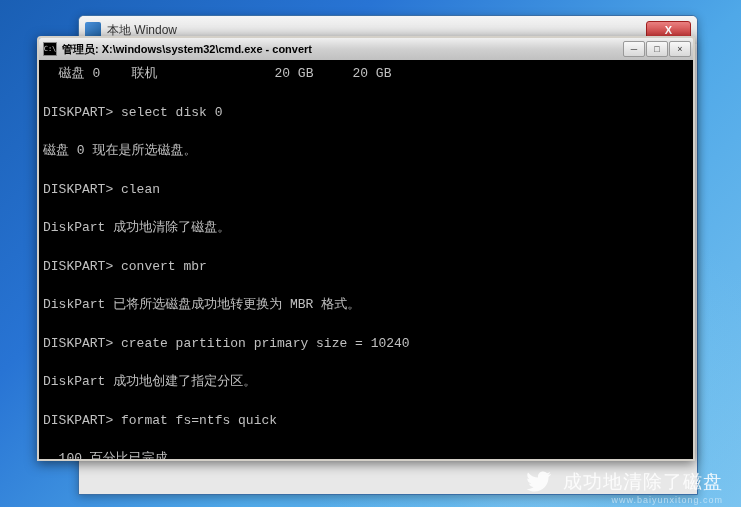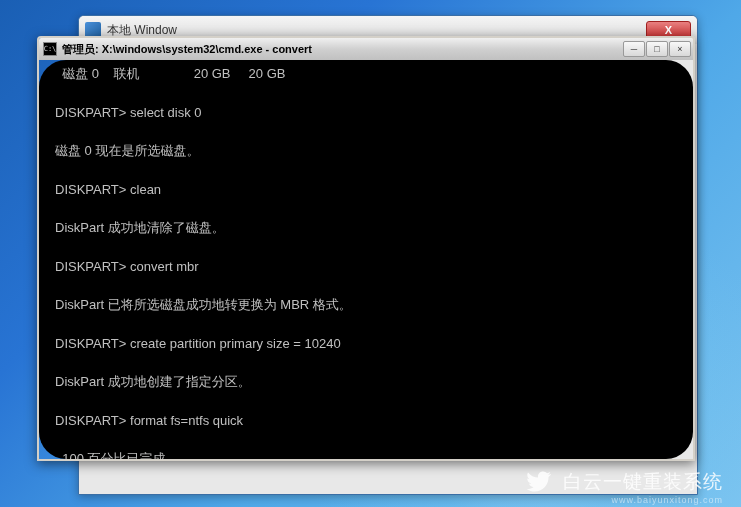--- a/index.html
+++ b/index.html
@@ -121,28 +121,27 @@
       border-radius: 2px;
       display: flex;
       align-items: center;
       justify-content: center;
       font-size: 9px;
       color: #333;
     }
     .cmd-body {
       background: #000;
       height: calc(100% - 22px);
-      padding: 4px 16px;
-      font-family: Liberation Sans, sans-serif;
+      padding: 4px 4px;
+      font-family: Liberation Mono, monospace;
       font-size: 13px;
       line-height: 1.5;
       color: #c0c0c0;
       overflow: hidden;
       white-space: pre;
-      border-radius: 27px;
     }
     .cmd-line {
       display: block;
       min-height: 19px;
     }
     .watermark {
       position: absolute;
       bottom: 12px;
       right: 18px;
       display: flex;
@@ -198,15 +197,15 @@
   </div>
   <div class="cmd-body"><span id="terminal-lines"><span class="cmd-line">  磁盘 0    联机               20 GB     20 GB</span><span class="cmd-line"></span><span class="cmd-line">DISKPART&gt; select disk 0</span><span class="cmd-line"></span><span class="cmd-line">磁盘 0 现在是所选磁盘。</span><span class="cmd-line"></span><span class="cmd-line">DISKPART&gt; clean</span><span class="cmd-line"></span><span class="cmd-line">DiskPart 成功地清除了磁盘。</span><span class="cmd-line"></span><span class="cmd-line">DISKPART&gt; convert mbr</span><span class="cmd-line"></span><span class="cmd-line">DiskPart 已将所选磁盘成功地转更换为 MBR 格式。</span><span class="cmd-line"></span><span class="cmd-line">DISKPART&gt; create partition primary size = 10240</span><span class="cmd-line"></span><span class="cmd-line">DiskPart 成功地创建了指定分区。</span><span class="cmd-line"></span><span class="cmd-line">DISKPART&gt; format fs=ntfs quick</span><span class="cmd-line"></span><span class="cmd-line">  100 百分比已完成</span></span></div>
 </div>
 
 <div class="watermark">
   <div class="watermark-icon">
     <svg viewBox="0 0 28 24" fill="white">
       <path d="M24 4c-1 0.5-2 0.8-3 1 1-0.7 1.8-1.8 2.2-3-1 0.6-2 1-3.2 1.3C19 2.3 17.7 1.5 16 1.5c-2.8 0-5 2.2-5 5 0 0.4 0 0.8 0.1 1.1C7 7.4 3.4 5.4 1 2.4c-0.4 0.7-0.7 1.6-0.7 2.5 0 1.7 0.9 3.3 2.2 4.2-0.8 0-1.6-0.2-2.3-0.6v0.1c0 2.4 1.7 4.5 4 4.9-0.4 0.1-0.9 0.2-1.3 0.2-0.3 0-0.6 0-0.9-0.1 0.6 2 2.5 3.4 4.6 3.5-1.7 1.3-3.8 2.1-6.1 2.1-0.4 0-0.8 0-1.2-0.1C2.2 20.6 4.8 21.5 7.5 21.5c9 0 14-7.5 14-14v-0.6c1-0.7 1.8-1.6 2.5-2.6z"></path>
     </svg>
   </div>
-  <span class="watermark-text">白云一键重装系统</span>
+  <span class="watermark-text">成功地清除了磁盘</span>
 </div>
 <div class="watermark-url">www.baiyunxitong.com</div>
 
 </body></html>

